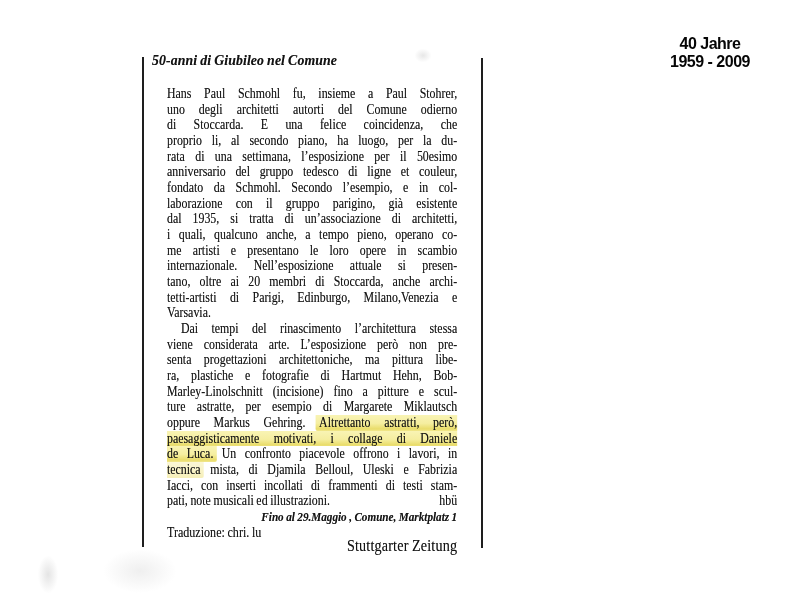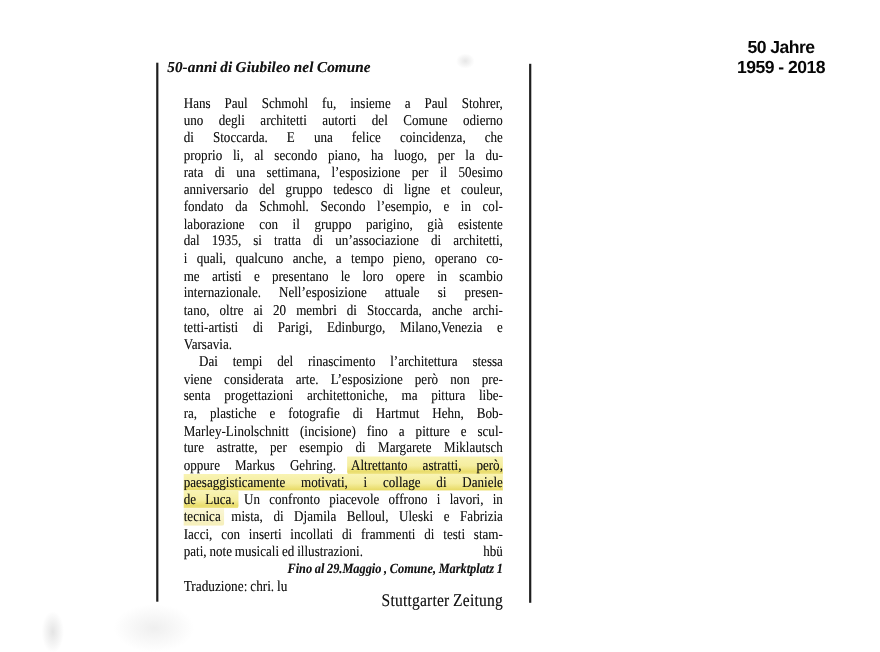--- a/index.html
+++ b/index.html
@@ -120,21 +120,21 @@
       <div class="line flexline">
         <span>pati, note musicali ed illustrazioni.</span>
         <span>hbü</span>
       </div>
       <div class="credit-row">Fino al 29.Maggio , Comune, Marktplatz 1</div>
       <div class="trad-row">Traduzione: chri. lu</div>
       <div class="source-row">Stuttgarter Zeitung</div>
     </div>
 
   <div class="side-caption">
-    <div>50 Jahre</div>
-    <div>1959 - 2018</div>
+    <div>40 Jahre</div>
+    <div>1959 - 2009</div>
   </div>
 
   <div class="smudge smudge-1"></div>
   <div class="smudge smudge-2"></div>
   <div class="smudge smudge-3"></div>
 
 </div>
 
 </body></html>

